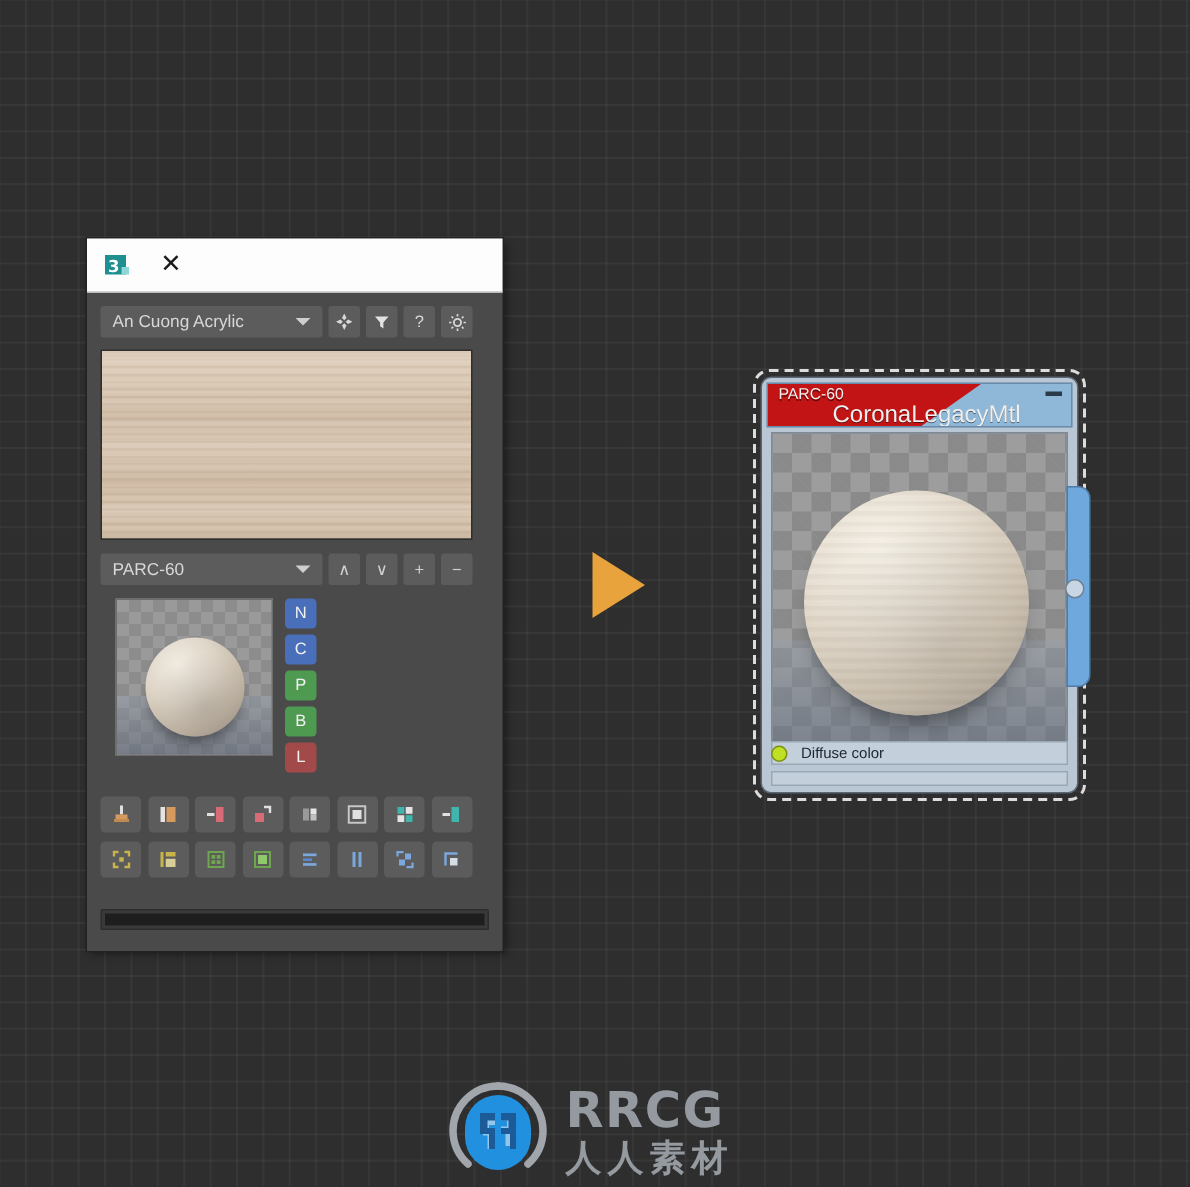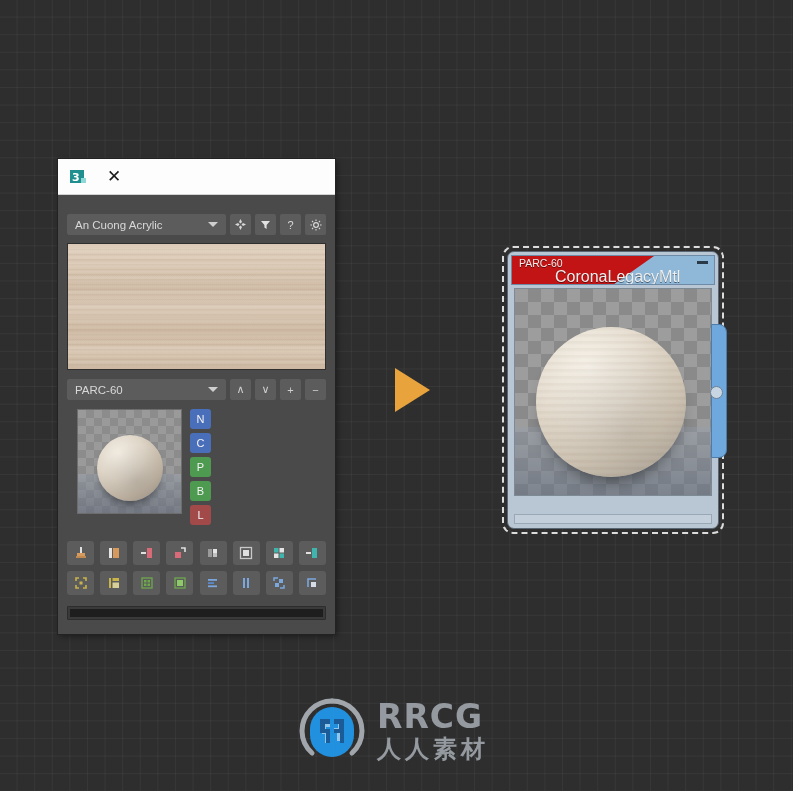--- a/index.html
+++ b/index.html
@@ -36,21 +36,21 @@
   }
   #titlebar .title{
     font-size:14.5px;color:#141414;flex:1;letter-spacing:.1px;
   }
   #close-btn{
     width:38px;height:34px;display:flex;align-items:center;justify-content:center;
     font-size:17px;color:#1a1a1a;cursor:pointer;user-select:none;line-height:1;
     font-family:"DejaVu Sans",sans-serif;
   }
 
-  #dlgbody{padding:9px 9px 0 9px;margin-top:10px;}
+  #dlgbody{padding:9px 20px 0 9px;}
 
   
   .row{display:flex;align-items:center;}
   .combo{
     background:#5c5c5c;border:1px solid #5c5c5c;border-radius:2px;
     height:21px;display:flex;align-items:center;
     color:#d8d8d8;font-size:11.5px;padding:0 4px 0 7px;
     box-sizing:border-box;cursor:pointer;position:relative;
   }
   .combo .lbl{flex:1;white-space:nowrap;overflow:hidden;}
@@ -225,21 +225,21 @@
     position:absolute;right:-9px;top:72px;width:14px;height:132px;
     background:#6fa8dc;border:1px solid #4e7ba8;border-radius:0 8px 8px 0;
   }
   #node-out-dot{
     position:absolute;right:-5px;top:134px;width:11px;height:11px;border-radius:50%;
     background:#c8d5e2;border:1px solid #6d8196;
   }
 
   
   #watermark{
-    position:absolute;left:296px;top:694px;width:202px;height:74px;
+    position:absolute;left:296px;top:717px;width:202px;height:74px;
     display:flex;align-items:center;opacity:.95;
   }
   #wm-badge{
     width:72px;height:72px;flex:none;position:relative;
   }
   #wm-text{margin-left:9px;}
   #wm-rrcg{
     font-size:33px;font-weight:bold;color:#9aa0a6;letter-spacing:1px;line-height:1;
     font-family:"DejaVu Sans",sans-serif;
   }
@@ -469,20 +469,24 @@
   <div id="node">
     <div id="node-header">
       <div class="redwedge"></div>
       <span id="node-title1">PARC-60</span>
       <span id="node-title2">CoronaLegacyMtl</span>
       <span id="node-minimize"></span>
     </div>
     <div id="node-thumb">
       <div class="floor"></div>
       <div class="ball"></div>
+    </div>
+    <div id="node-socket-row">
+      <span id="socket-dot"></span>
+      <span id="socket-label">Diffuse color</span>
     </div>
     <div id="node-footer"></div>
     <div id="node-out-tab"></div>
     <div id="node-out-dot"></div>
   </div>
 </div>
 
 <div id="watermark">
   <div id="wm-badge">
     <svg width="72" height="72" viewBox="0 0 72 72">

